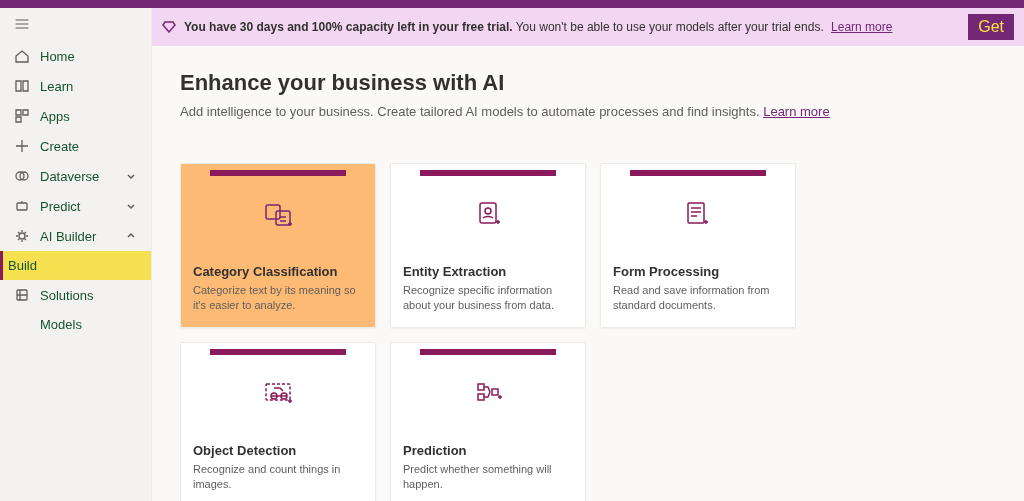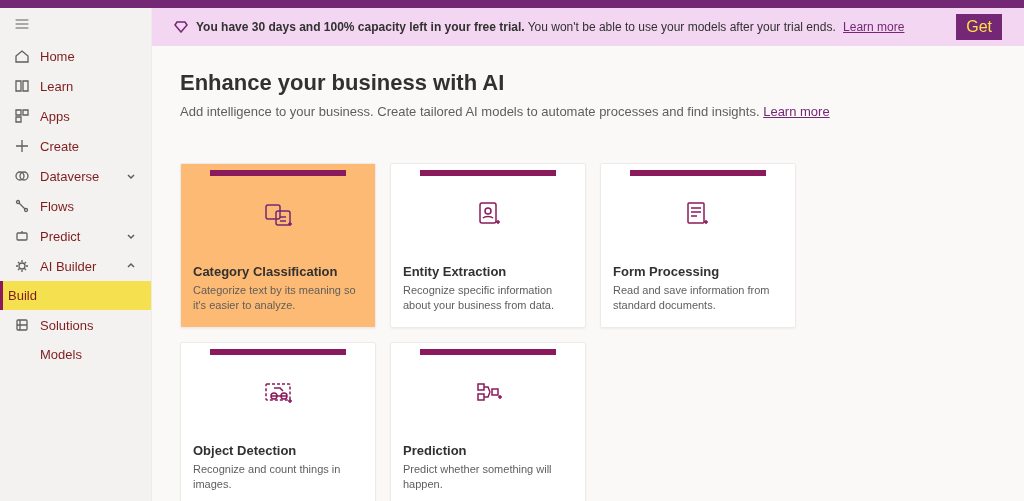--- a/index.html
+++ b/index.html
@@ -2,31 +2,31 @@
 <html><head>
 <meta charset="utf-8">
 <style>
   * { box-sizing: border-box; margin: 0; padding: 0; }
   body { font-family: "Segoe UI", Arial, sans-serif; font-size: 13px; color: #323130; background: #faf9f8; width: 1024px; height: 501px; overflow: hidden; }
   .topbar { height: 8px; background: #742774; }
   .app { display: flex; height: 493px; }
   .sidebar { width: 152px; background: #f3f2f1; border-right: 1px solid #edebe9; display: flex; flex-direction: column; }
   .hamburger { padding: 8px 14px 6px 14px; }
   .hamburger svg { width: 16px; height: 16px; stroke: #605e5c; }
-  .nav-item { display: flex; align-items: center; padding: 7px 14px; cursor: pointer; color: #7f1d1d; position: relative; }
+  .nav-item { display: flex; align-items: center; padding: 7px 14px; cursor: pointer; color: #14532d; position: relative; }
   .nav-icon { width: 16px; height: 16px; margin-right: 10px; display: flex; align-items: center; justify-content: center; flex-shrink: 0; }
   .nav-icon svg { width: 16px; height: 16px; stroke: #605e5c; fill: none; stroke-width: 1.3; }
   .nav-label { flex: 1; font-size: 13px; }
   .nav-chevron { width: 12px; height: 12px; }
   .nav-chevron svg { width: 12px; height: 12px; stroke: #605e5c; fill: none; stroke-width: 1.5; }
   .nav-sub { padding-left: 40px; }
   .nav-item.active { background: #f5e050; padding-left: 8px; }
   .nav-item.active::before { content: ""; position: absolute; left: 0; top: 0; bottom: 0; width: 3px; background: #8a1a5b; }
   .main { flex: 1; display: flex; flex-direction: column; overflow: hidden; }
-  .banner { background: #f2d6f2; display: flex; align-items: center; padding: 6px 22px; font-size: 12px; color: #323130; }
+  .banner { background: #f2d6f2; display: flex; align-items: center; padding: 6px 10px; font-size: 12px; color: #323130; }
   .banner-icon { margin-right: 8px; }
   .banner-icon svg { width: 14px; height: 14px; stroke: #742774; fill: none; stroke-width: 1.5; }
   .banner-text b { font-weight: 600; }
   .banner-text a { color: #742774; text-decoration: underline; margin-left: 4px; }
   .banner-btn { margin-left: auto; background: #742774; color: #fde047; border: none; padding: 4px 10px; font-size: 16px; cursor: pointer; }
   .content { padding: 24px 28px; overflow-y: auto; }
   .page-title { font-size: 22px; font-weight: 600; margin-bottom: 8px; }
   .page-sub { font-size: 13px; color: #605e5c; margin-bottom: 44px; }
   .page-sub a { color: #742774; text-decoration: underline; }
   .section-title { font-size: 14px; font-weight: 600; margin-bottom: 14px; }
@@ -95,30 +95,20 @@
           </svg>
         </span>
       <span class="nav-label">Dataverse</span>
       <span class="nav-chevron"><svg viewBox="0 0 12 12">
             <path d="M3 5l3 3 3-3"></path>
           </svg></span>
     </div>
     <div class="nav-item">
       <span class="nav-icon">
           <svg viewBox="0 0 16 16">
-            <circle cx="4" cy="4" r="1.5"></circle>
-            <circle cx="12" cy="12" r="1.5"></circle>
-            <path d="M5 5l6 6"></path>
-          </svg>
-        </span>
-      <span class="nav-label">Flows</span>
-    </div>
-    <div class="nav-item">
-      <span class="nav-icon">
-          <svg viewBox="0 0 16 16">
             <rect x="3" y="5" width="10" height="7" rx="1"></rect>
             <path d="M8 3v2M6 8h0M10 8h0"></path>
           </svg>
         </span>
       <span class="nav-label">Predict</span>
       <span class="nav-chevron"><svg viewBox="0 0 12 12">
             <path d="M3 5l3 3 3-3"></path>
           </svg></span>
     </div>
     <div class="nav-item">

